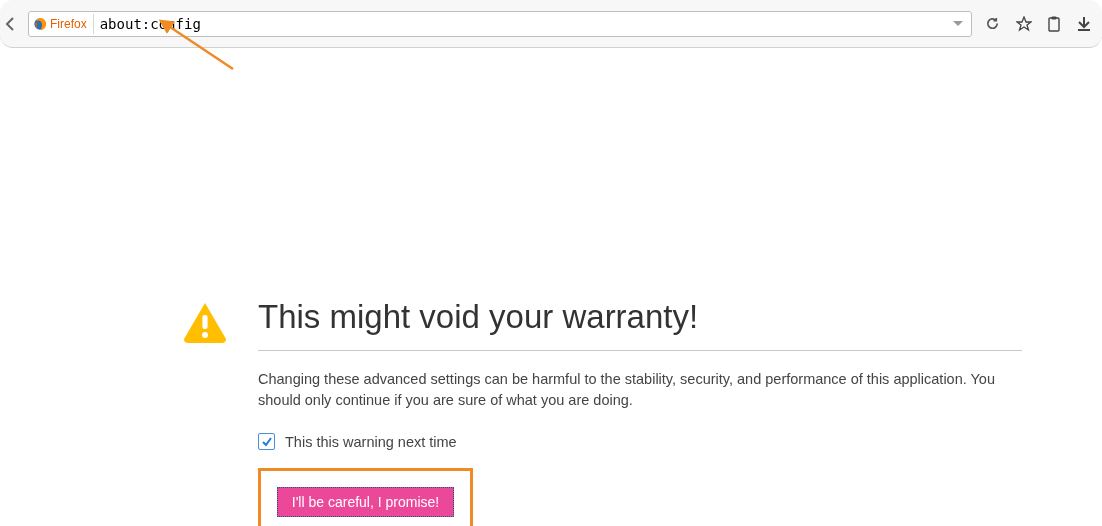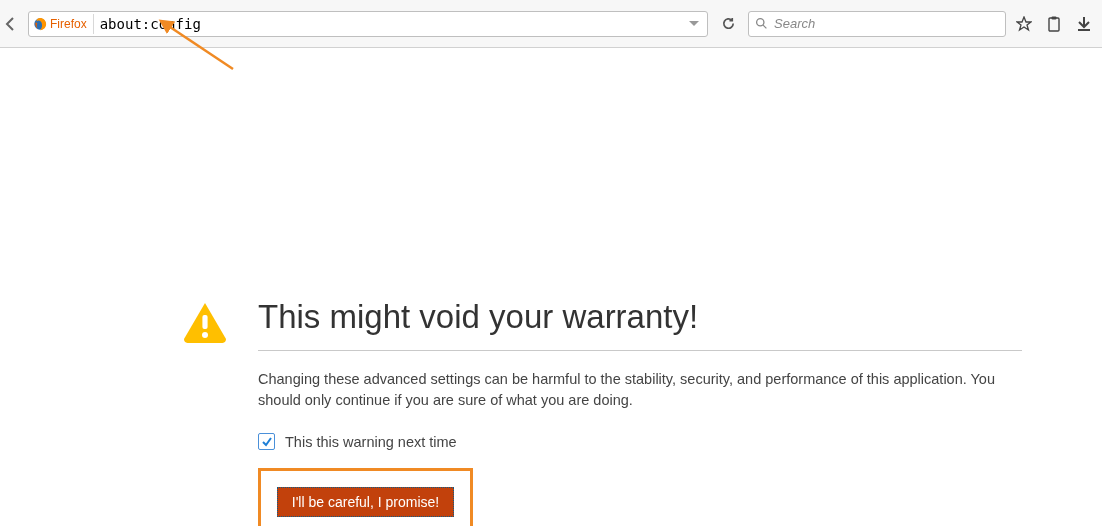--- a/index.html
+++ b/index.html
@@ -13,20 +13,21 @@
   }
   
   .toolbar {
     height: 48px;
     background: #f7f7f7;
     border-bottom: 1px solid #d1d1d1;
     display: flex;
     align-items: center;
     padding: 0 6px 0 0;
     gap: 6px;
+    border-radius: 13px;
   }
   .back-btn {
     width: 22px; height: 30px;
     display:flex;align-items:center;justify-content:center;
     color:#555;
   }
   .urlbar {
     flex: 1;
     height: 26px;
     background: #fff;
@@ -132,21 +133,21 @@
     color:#1e7fd6;
   }
   .action-box {
     margin-top: 18px;
     border: 3px solid #f08a24;
     width: 215px;
     height: 67px;
     display:flex;align-items:center;justify-content:center;
   }
   .confirm-btn {
-    background:#c2410c;
+    background:#ec4899;
     color:#fff;
     border:1px dotted #0a5c8a;
     font-size:14px;
     padding:6px 14px;
     cursor:pointer;
   }
   
   .arrow {
     position:absolute;
     left:155px;
@@ -181,27 +182,20 @@
         </svg>
     </span>
   </div>
 
   <div class="reload-btn">
     <svg width="15" height="15" viewBox="0 0 16 16">
         <path d="M13 8 A5 5 0 1 1 11.5 4.5 M12 2 L12 5 L9 5" fill="none" stroke="#555" stroke-width="1.8"></path>
       </svg>
   </div>
 
-  <div class="searchbar">
-    <svg width="13" height="13" viewBox="0 0 16 16">
-        <circle cx="6.5" cy="6.5" r="4.5" fill="none" stroke="#888" stroke-width="1.6"></circle>
-        <line x1="10" y1="10" x2="14" y2="14" stroke="#888" stroke-width="1.6"></line>
-      </svg>
-    <input class="search-input" placeholder="Search" style="">
-  </div>
 
   <div class="toolbtn">
     <svg width="16" height="16" viewBox="0 0 16 16">
         <path d="M8 1 L10 6 L15 6 L11 9 L12.5 14 L8 11 L3.5 14 L5 9 L1 6 L6 6 Z" fill="none" stroke="#444" stroke-width="1.3"></path>
       </svg>
   </div>
 
   <div class="toolbtn">
     <svg width="14" height="16" viewBox="0 0 14 16">
         <rect x="2" y="2" width="10" height="13" rx="1" fill="none" stroke="#444" stroke-width="1.4"></rect>

